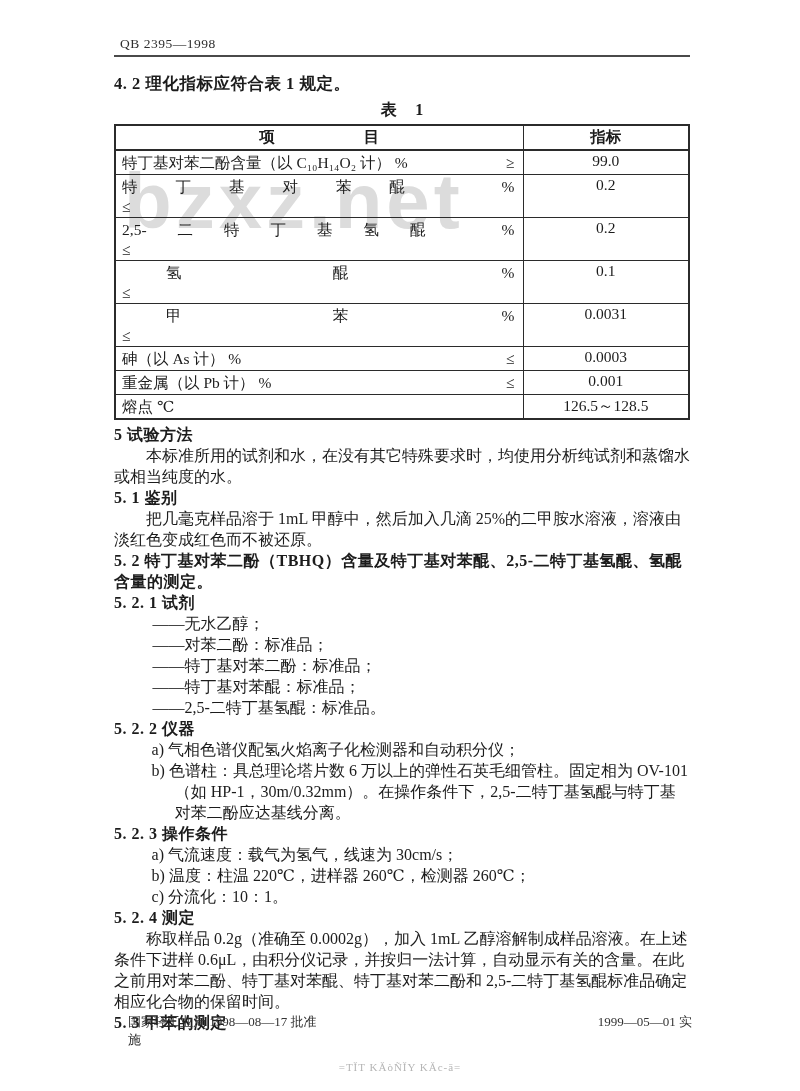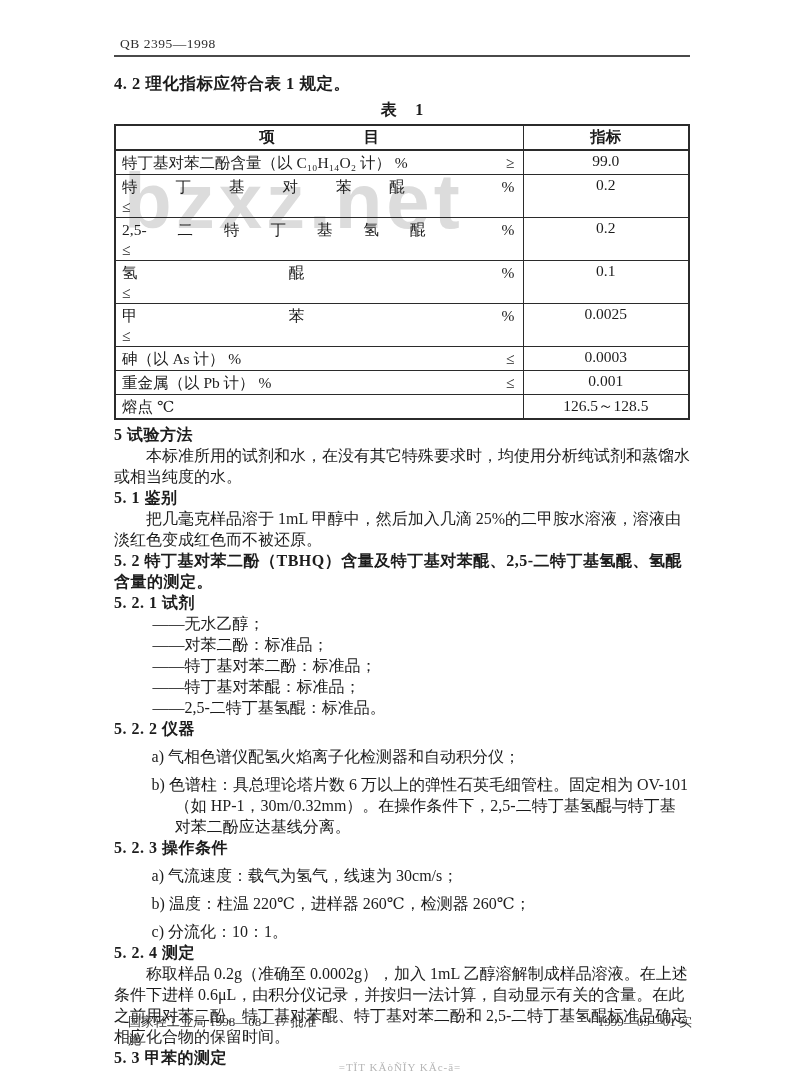--- a/index.html
+++ b/index.html
@@ -26,28 +26,28 @@
   table.spec td { border:1px solid #2b2b2b; padding:1px 6px; vertical-align:top; }
   td.c2 { width:166px; text-align:center;font-family:Liberation Serif, serif; }
   tr.thead td { border-bottom-width:2px; font-weight:bold; height:22px; text-align:center; vertical-align:middle; }
   tr.thead td.c1 { word-spacing:5.5em; }
   .c1-line { display:flex; justify-content:space-between; line-height:21px; }
   .l2 { line-height:19px; }
   tr.r1 td { height:23px; }
   tr.r2 td { height:42px; }
   .sp-a { word-spacing:2.2em; }
   .sp-b { word-spacing:1.75em; }
-  .sp-c { word-spacing:9.5em; }
+  .sp-c { word-spacing:9.5em;margin-left:44px; }
   .sym { padding-right:2px; }
   .body-txt { margin-top:4px; }
   .body-txt p { font-size:16px; line-height:21px; }
   .h { font-weight:bold; letter-spacing:0.5px; }
   .indent { text-indent:2em; }
   .dash-item { padding-left:2.4em; }
-  .abc { padding-left:3.8em; text-indent:-1.45em;margin-top:7px; }
+  .abc { padding-left:3.8em; text-indent:-1.45em; }
   .footer { position:absolute; z-index:1; top:1013px; left:128px; right:108px; font-size:13px; color:#333; line-height:18px; }
   .f-line1 { display:flex; justify-content:space-between; }
   .bottom-mark { position:absolute; z-index:1; top:1061px; left:0; right:0; text-align:center;
     font-size:11px; color:#b5b5b5; letter-spacing:1px; }
 </style>
 </head>
 <body>
 
 <div class="page">
 
@@ -112,21 +112,21 @@
         <td class="c2">0.1</td>
       </tr>
       <tr class="r2">
         <td class="c1">
               <div class="c1-line">
                 <span class="sp-c">甲 苯</span>
                 <span class="sym">%</span>
               </div>
               <div class="l2">≤</div>
             </td>
-        <td class="c2">0.0025</td>
+        <td class="c2">0.0031</td>
       </tr>
       <tr class="r1">
         <td class="c1">
               <div class="c1-line">
                 <span>砷（以 As 计） %</span>
                 <span class="sym">≤</span>
               </div>
             </td>
         <td class="c2">0.0003</td>
       </tr>

